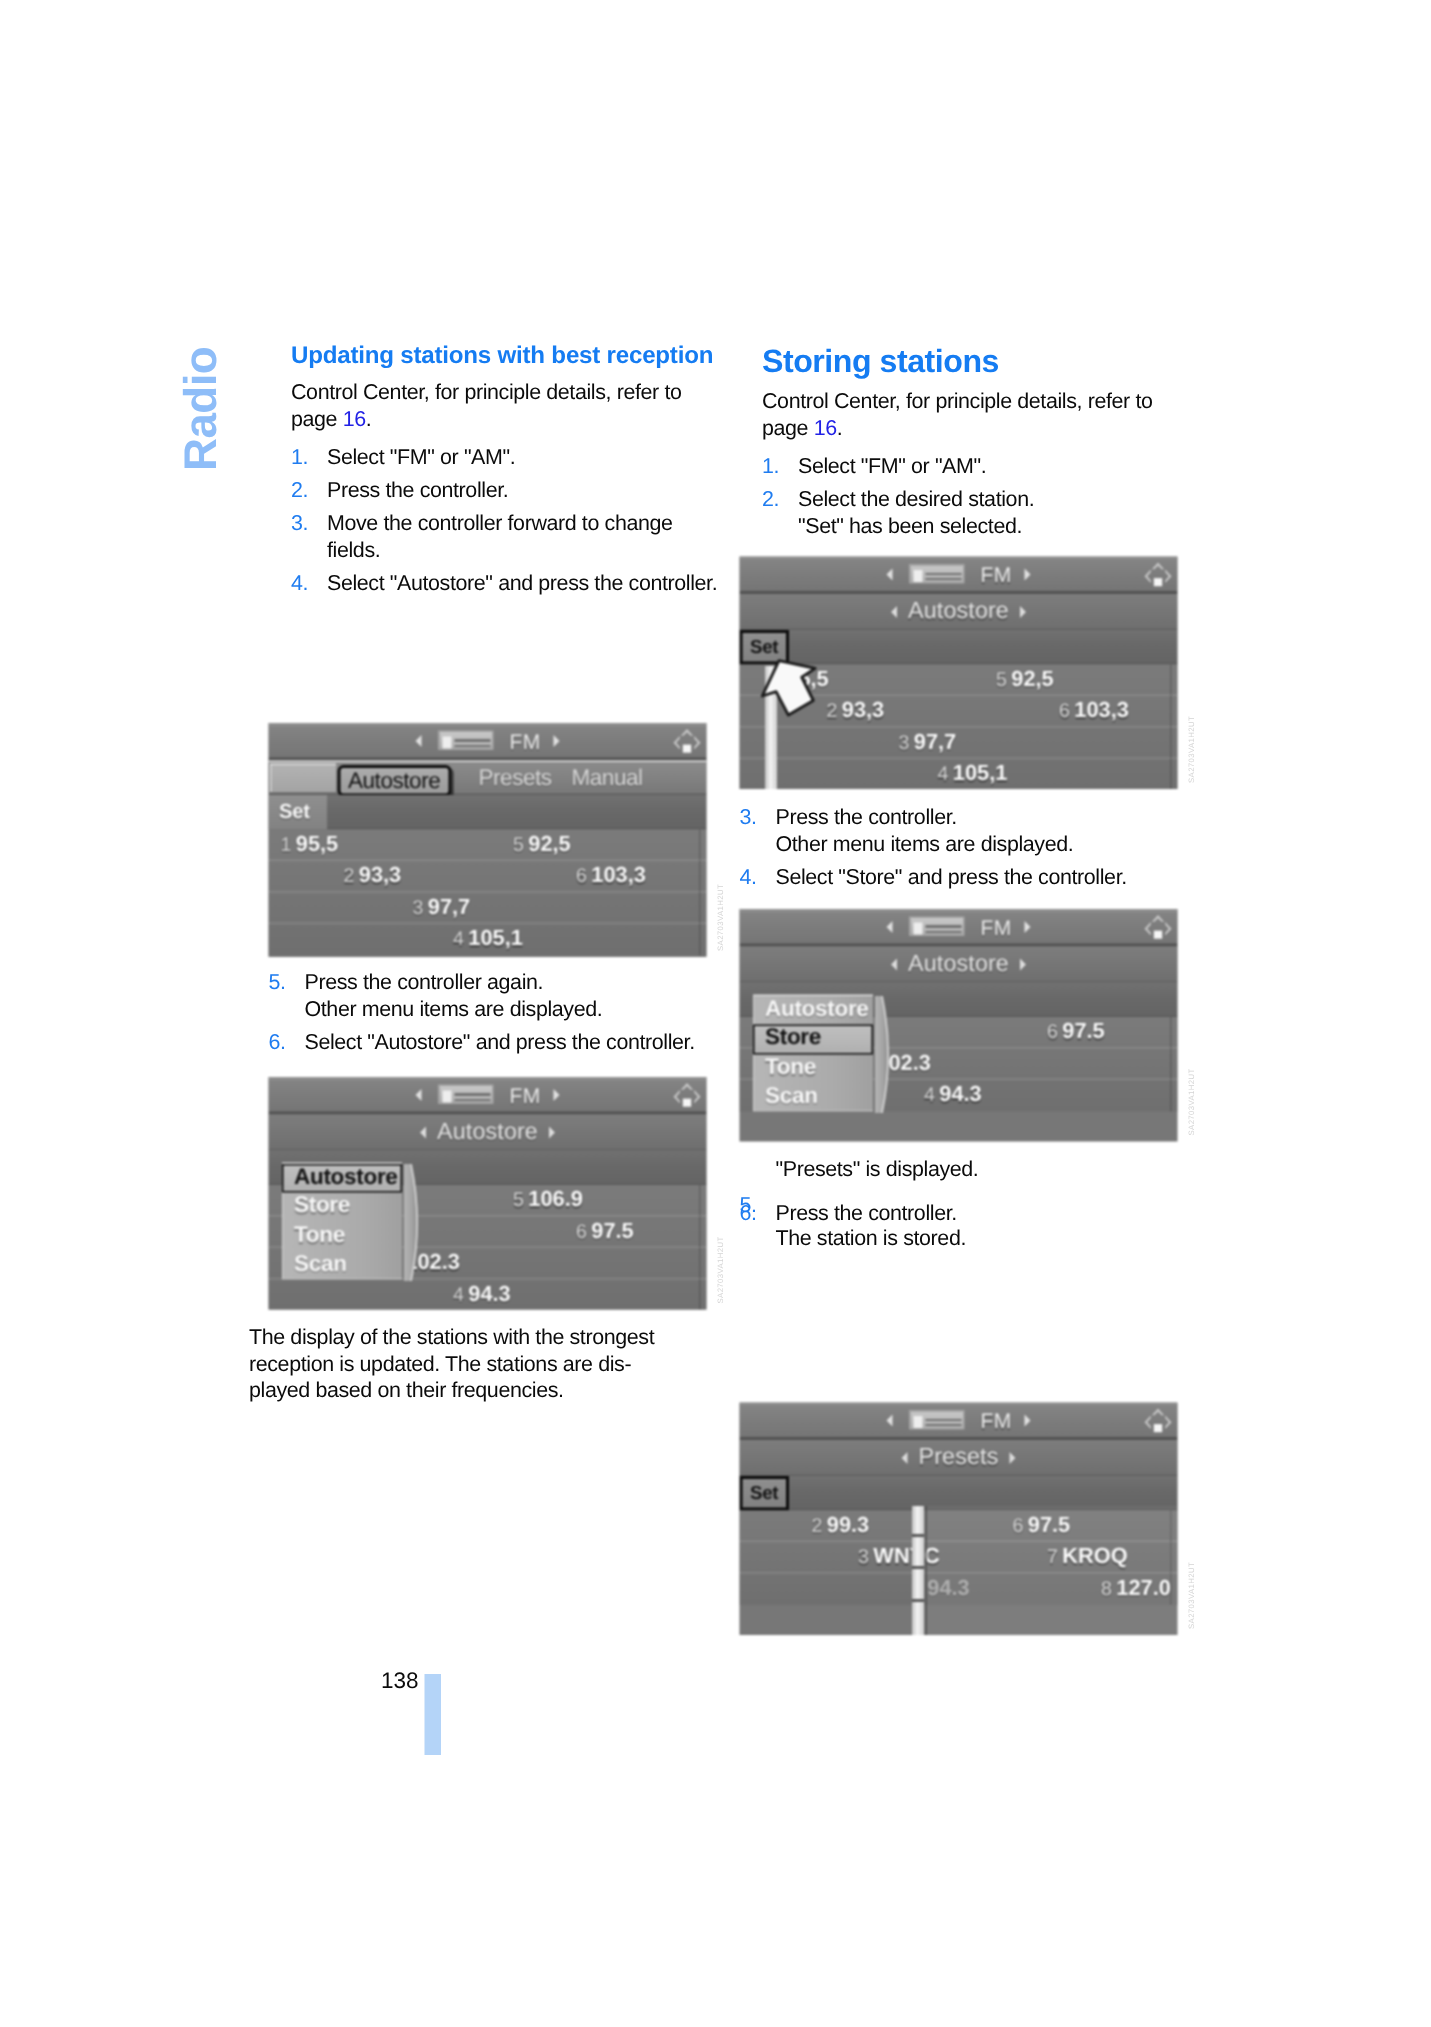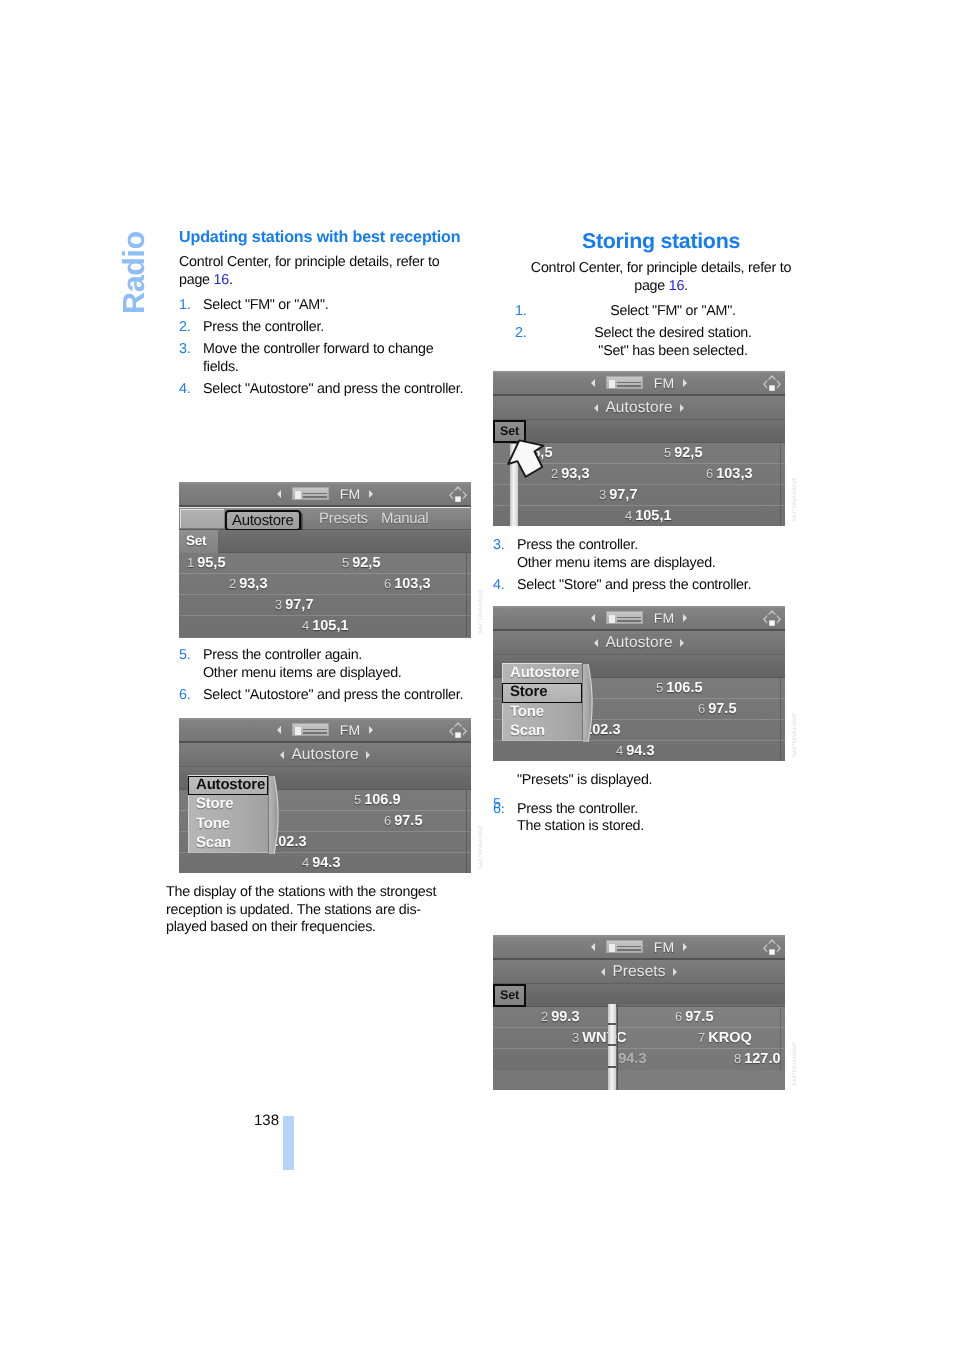--- a/index.html
+++ b/index.html
@@ -13,23 +13,23 @@
     position:absolute;left:0;top:0;
     display:block;
     transform-origin:0 0;
     transform:rotate(-90deg) translate(-95px,0);
     width:95px;height:28px;
     font-size:30.5px;font-weight:bold;color:#8ebdf8;letter-spacing:-0.4px;
     line-height:28px;white-space:nowrap;
   }
 
   
-  .col{position:absolute;top:228px;}
+  .col{position:absolute;top:228px;margin-left:15px;}
   .col-left{left:179px;width:292px;}
-  .col-right{left:515px;width:292px;top:230px;text-align:center;}
+  .col-right{left:493px;width:292px;top:230px;}
 
   h2.sec{font-size:16.1px;font-weight:bold;color:#157cf2;margin:0 0 7px 0;line-height:19px;letter-spacing:-0.15px;}
   h2.sec.big{font-size:21.4px;line-height:23px;margin:0 0 7px 0;letter-spacing:-0.3px;}
   p.body.abs{position:absolute;margin:0;}
   p.body{font-size:14.3px;line-height:17.5px;color:#0b0b0b;margin:0 0 2.5px 0;letter-spacing:-0.26px;}
   .pref{color:#2222e6;}
   ol.steps{list-style:none;margin:8px 0 4px 0;padding:0;}
   ol.steps.abs{position:absolute;margin:0;}
   ol.steps li{position:relative;padding-left:24px;font-size:14.3px;line-height:17.5px;color:#0b0b0b;margin-bottom:4.7px;letter-spacing:-0.26px;}
   ol.steps li .num{position:absolute;left:0;top:0;color:#1f7cf0;}
@@ -207,21 +207,21 @@
         </span>
       </div>
       <div class="mrow">
         <span class="arr l"></span>
         <span class="mt">Autostore</span>
         <span class="arr r"></span>
       </div>
       <div class="setrow"></div>
       <div class="list">
         <div class="lrow">
-          <span class="ent" style="left:163px;margin-left:12px;"><i>5</i><b>106.9</b></span>
+          <span class="ent" style="left:163px;"><i>5</i><b>106.9</b></span>
         </div>
         <div class="lrow">
           <span class="ent" style="left:205px;"><i>6</i><b>97.5</b></span>
         </div>
         <div class="lrow">
           <span class="ent" style="left:81px;"><i>3</i><b>102.3</b></span>
         </div>
         <div class="lrow">
           <span class="ent" style="left:123px;"><i>4</i><b>94.3</b></span>
         </div>
@@ -321,23 +321,20 @@
         </span>
       </div>
       <div class="mrow">
         <span class="arr l"></span>
         <span class="mt">Autostore</span>
         <span class="arr r"></span>
       </div>
       <div class="setrow"></div>
       <div class="list">
         <div class="lrow">
-          <span class="ent" style="left:163px;"><i>5</i><b>106.5</b></span>
-        </div>
-        <div class="lrow">
           <span class="ent" style="left:205px;"><i>6</i><b>97.5</b></span>
         </div>
         <div class="lrow">
           <span class="ent" style="left:81px;"><i>3</i><b>102.3</b></span>
         </div>
         <div class="lrow">
           <span class="ent" style="left:123px;"><i>4</i><b>94.3</b></span>
         </div>
       </div>
       <div class="pop" style="left:9px;top:57px;height:78px;">

